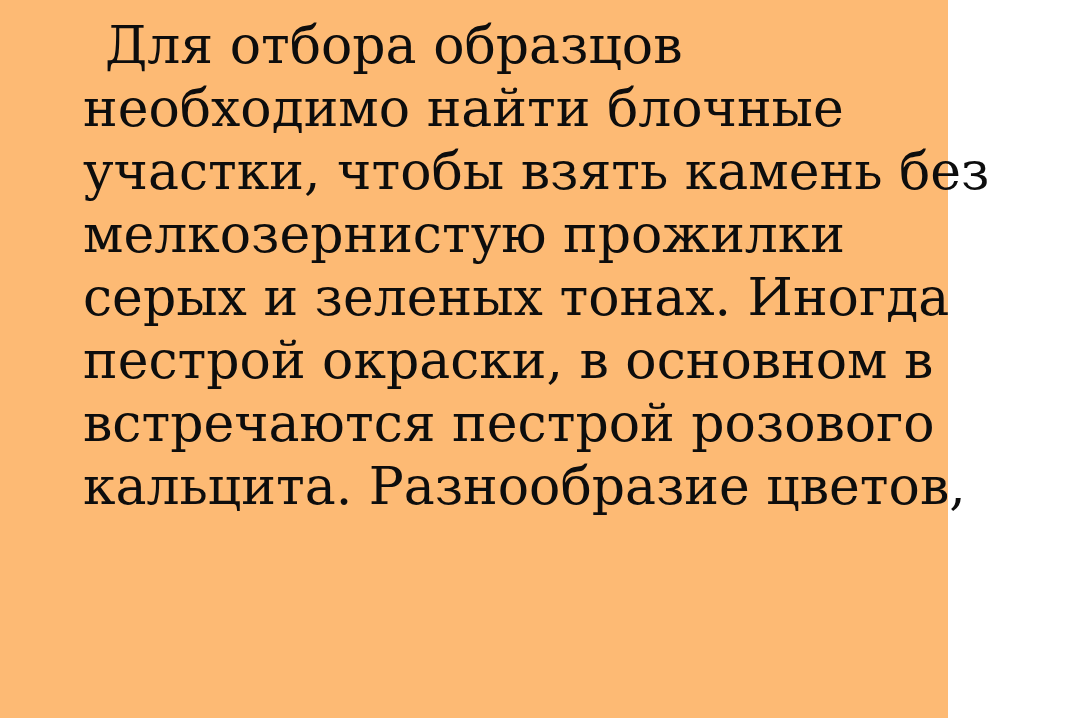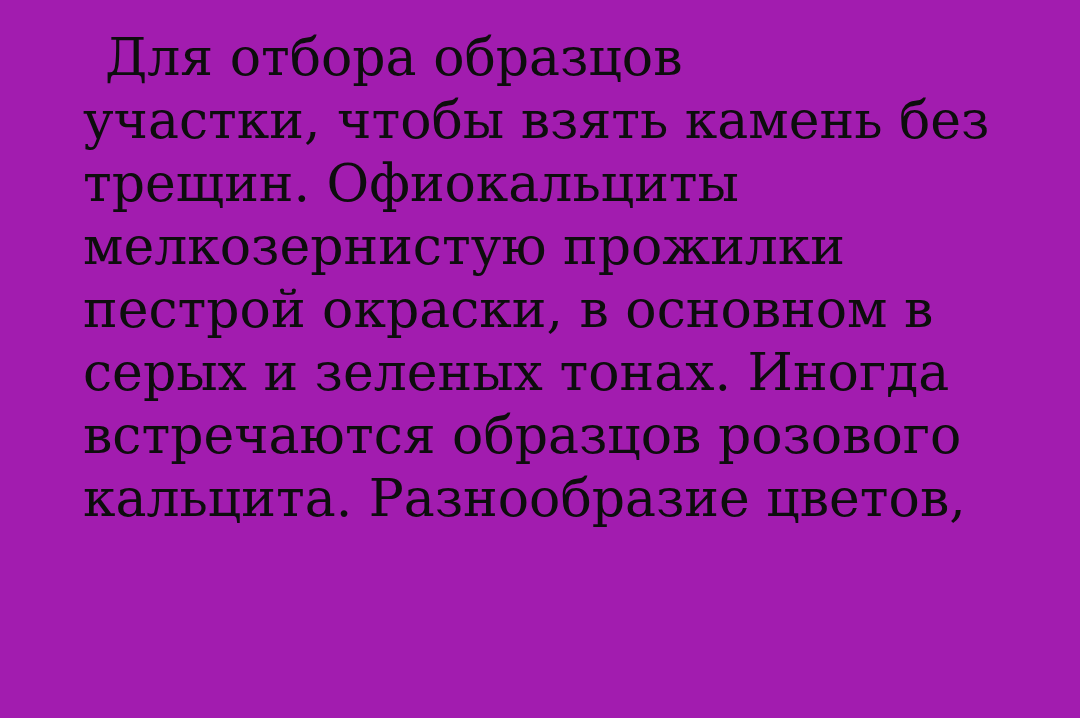--- a/index.html
+++ b/index.html
@@ -7,24 +7,24 @@
     padding: 0;
   }
   body {
     width: 1080px;
     height: 718px;
     overflow: hidden;
     background: #ffffff;
   }
   .reader-page {
     box-sizing: border-box;
-    width: 1080px;
+    width: 948px;
     height: 718px;
-    padding: 26px 60px 0 83px;
-    background: #a21caf;
+    padding: 14px 60px 0 83px;
+    background: #fdba74;
   }
   .paragraph {
     font-family: "DejaVu Serif", "Liberation Serif", serif;
     font-size: 52px;
     line-height: 63px;
     font-weight: 400;
     color: #0d0d0d;
     letter-spacing: 0;
   }
   .text-line {
@@ -34,21 +34,21 @@
   .text-line.first {
     padding-left: 22px; 
   }
 </style>
 </head>
 <body>
 
 <div class="reader-page">
   <div class="paragraph">
     <div class="text-line first">Для отбора образцов</div>
+    <div class="text-line">необходимо найти блочные</div>
     <div class="text-line">участки, чтобы взять камень без</div>
-    <div class="text-line">трещин. Офиокальциты</div>
     <div class="text-line">мелкозернистую прожилки</div>
+    <div class="text-line">серых и зеленых тонах. Иногда</div>
     <div class="text-line">пестрой окраски, в основном в</div>
-    <div class="text-line">серых и зеленых тонах. Иногда</div>
-    <div class="text-line">встречаются образцов розового</div>
+    <div class="text-line">встречаются пестрой розового</div>
     <div class="text-line">кальцита. Разнообразие цветов,</div>
   </div>
 </div>
 
 </body></html>

